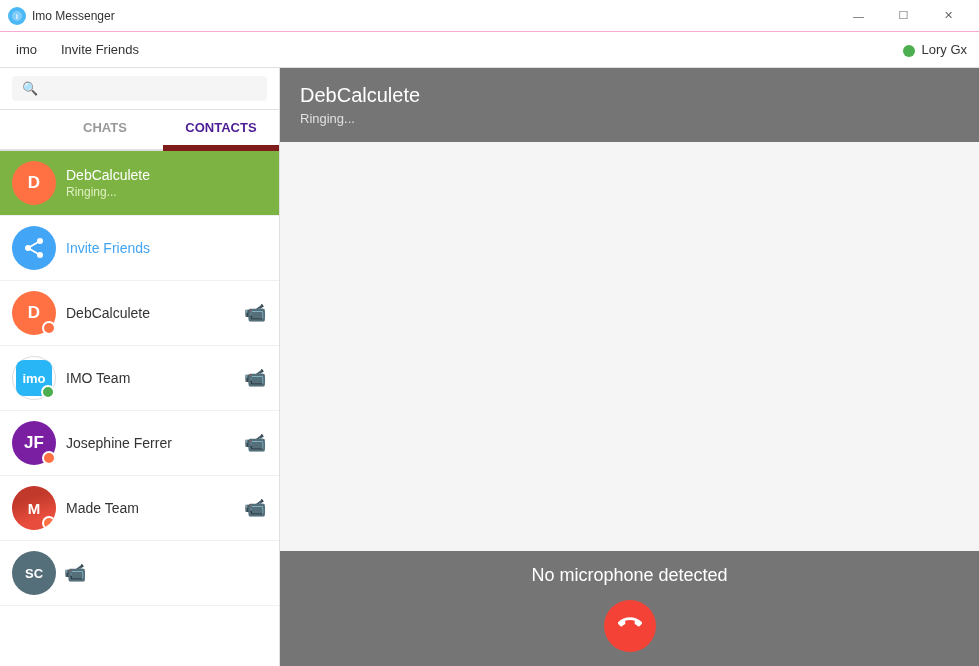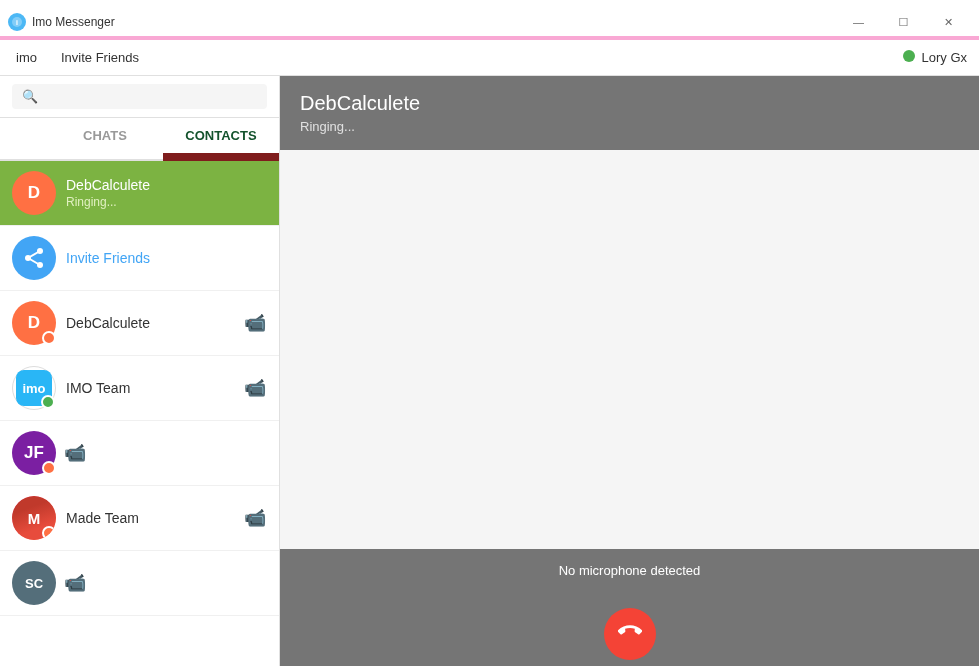--- a/index.html
+++ b/index.html
@@ -2,57 +2,56 @@
 <html><head>
   <meta charset="utf-8">
   <style>
     * { margin: 0; padding: 0; box-sizing: border-box; }
     body { width: 979px; height: 666px; font-family: 'Segoe UI', Arial, sans-serif; overflow: hidden; background: #fff; }
 
     
     .titlebar {
       display: flex; align-items: center; justify-content: space-between;
       background: #fff; height: 32px; padding: 0 8px;
-      border-bottom: 4px solid #f9a8d4;
-      margin-top: 8px;
+      border-bottom: 1px solid #f9a8d4;
     }
     .titlebar-left { display: flex; align-items: center; gap: 6px; }
     .titlebar-logo { width: 18px; height: 18px; background: #4cb8f5; border-radius: 50%; display:flex; align-items:center; justify-content:center; color:#fff; font-size:10px; font-weight:bold; }
     .titlebar-title { font-size: 12px; color: #333; }
     .titlebar-controls { display: flex; gap: 0; }
     .titlebar-btn { width: 45px; height: 32px; display:flex; align-items:center; justify-content:center; font-size:11px; color:#666; cursor:pointer; border:none; background:none; }
 
     
     .menubar {
       display: flex; align-items: center; justify-content: space-between;
       height: 36px; padding: 0 12px;
       border-bottom: 1px solid #e0e0e0; background: #fff;
     }
     .menubar-left { display: flex; gap: 16px; }
     .menubar-item { font-size: 13px; color: #333; cursor: pointer; padding: 4px; }
-    .menubar-right { display: flex; align-items: flex-start; gap: 6px; }
+    .menubar-right { display: flex; align-items: flex-end; gap: 6px; }
     .status-dot { width: 12px; height: 12px; background: #4caf50; border-radius: 50%; }
     .user-name { font-size: 13px; color: #333; }
 
     
     .main { display: flex; height: calc(666px - 68px); }
 
     
     .sidebar { width: 280px; min-width: 280px; border-right: 1px solid #e0e0e0; display: flex; flex-direction: column; background: #fff; }
 
     
     .search-bar { padding: 8px 12px; border-bottom: 1px solid #e0e0e0; }
     .search-input-wrap { display:flex; align-items:center; background:#f5f5f5; border-radius:4px; padding: 5px 10px; gap:6px; }
     .search-icon { color: #999; font-size:13px; }
     .search-input { border:none; background:transparent; outline:none; font-size:13px; color:#999; width:100%; }
 
     
     .tabs { display: flex; border-bottom: 2px solid #e0e0e0; padding-left: 47px; }
     .tab { flex: 1; text-align: center; padding: 10px 0; font-size: 13px; font-weight: 600; cursor: pointer; color: #999; }
-    .tab.active { color: #14532d; border-bottom: 8px solid #7f1d1d; margin-bottom: -2px; }
+    .tab.active { color: #4c1d95; border-bottom: 6px solid #7f1d1d; margin-bottom: -2px; }
 
     
     .contact-list { flex: 1; overflow-y: auto; }
     .contact-item { display: flex; align-items: center; padding: 10px 12px; cursor: pointer; border-bottom: 1px solid #f0f0f0; position: relative; }
     .contact-item.active { background: #7cb342; }
     .contact-item.active .contact-name { color: #fff; }
     .contact-item.active .contact-status { color: #e0f0c0; }
 
     
     .avatar { width: 44px; height: 44px; border-radius: 50%; display:flex; align-items:center; justify-content:center; font-size:17px; font-weight:bold; color:#fff; flex-shrink:0; position:relative; }
@@ -75,21 +74,21 @@
     .special-icon { width:44px; height:44px; border-radius:50%; background:#42a5f5; display:flex; align-items:center; justify-content:center; flex-shrink:0; }
     .special-label { margin-left:10px; color:#42a5f5; font-size:14px; font-weight:500; }
 
     
     .chat-area { flex: 1; display:flex; flex-direction:column; background: #f5f5f5; }
     .chat-header { background: #757575; padding: 16px 20px; }
     .chat-header-name { font-size: 20px; color: #fff; font-weight: 400; }
     .chat-header-status { font-size: 13px; color: #e0e0e0; margin-top: 4px; }
     .chat-body { flex:1; background: #f5f5f5; }
     .chat-footer { background: #757575; display:flex; flex-direction:column; align-items:center; padding: 14px; }
-    .no-mic-text { color: #fff; font-size: 13px; margin-bottom: 30px; }
+    .no-mic-text { color: #fff; font-size: 18px; margin-bottom: 14px; }
     .end-call-btn { width: 52px; height: 52px; border-radius: 50%; background: #f44336; display:flex; align-items:center; justify-content:center; cursor:pointer; border:none; }
     .end-call-icon { color:#fff; font-size:22px; }
 
     
     .imo-logo-circle { width:36px; height:36px; background:#4cb8f5; border-radius:8px; display:flex; align-items:center; justify-content:center; color:#fff; font-size:14px; font-weight:bold; }
   </style>
 </head>
 <body>
 
 <div class="titlebar">
@@ -179,20 +178,23 @@
         <div class="contact-info">
           <div class="contact-name">IMO Team</div>
         </div>
         <span class="video-icon">📹</span>
       </div>
 
       <div class="contact-item">
         <div class="avatar jf" style="position:relative; background:#7b1fa2;">
           JF
           <span class="avatar-badge orange"></span>
+        </div>
+        <div class="contact-info">
+          <div class="contact-name">Josephine Ferrer</div>
         </div>
         <span class="video-icon">📹</span>
       </div>
 
       <div class="contact-item">
         <div class="avatar" style="position:relative; background: linear-gradient(135deg, #f06292, #ff7043); font-size:10px; overflow:hidden;">
 
           <div style="width:44px;height:44px;background:linear-gradient(160deg,#c0392b 30%,#e74c3c 70%);border-radius:50%;display:flex;align-items:center;justify-content:center;color:#fff;font-weight:bold;font-size:15px;">M</div>
           <span class="avatar-badge orange"></span>
         </div>

